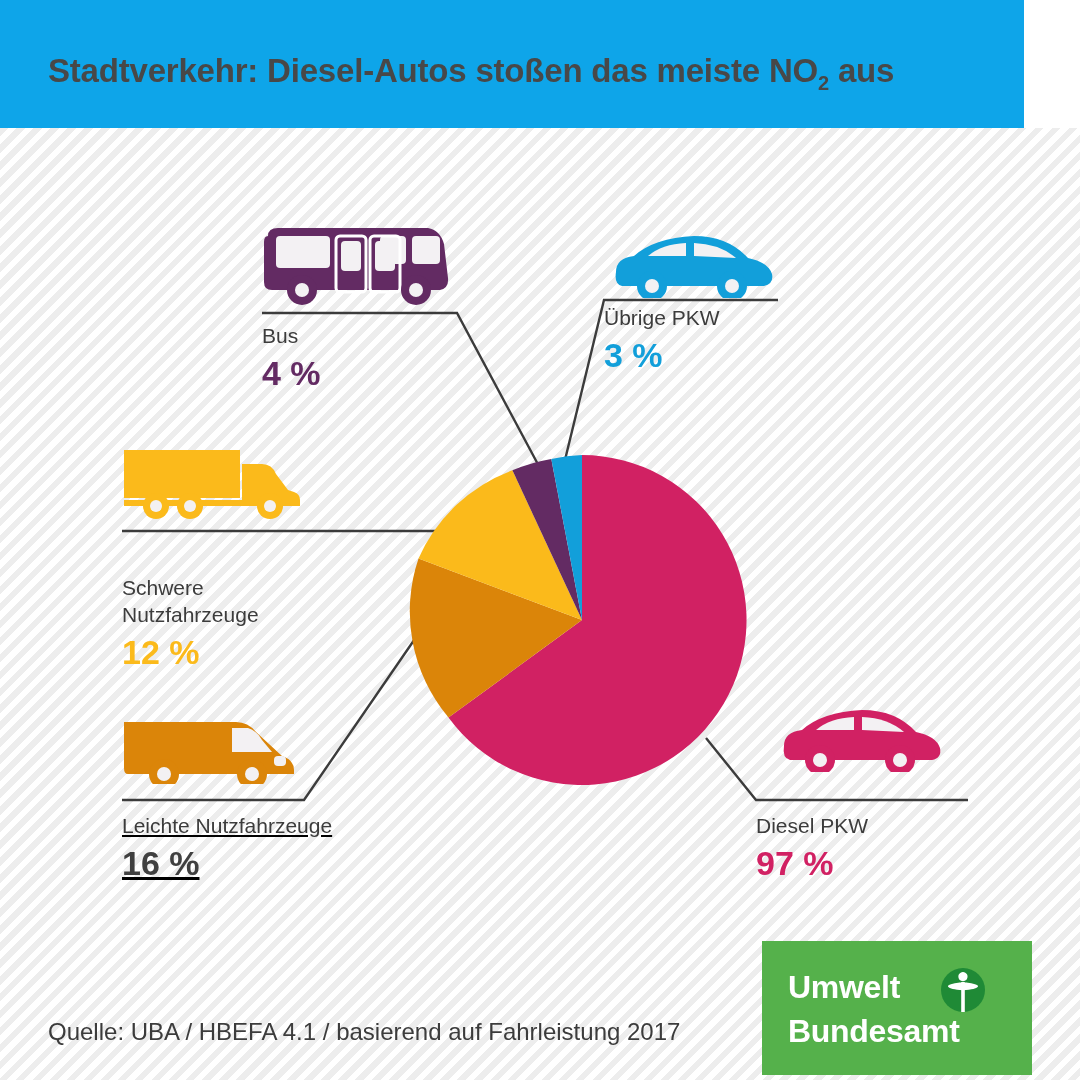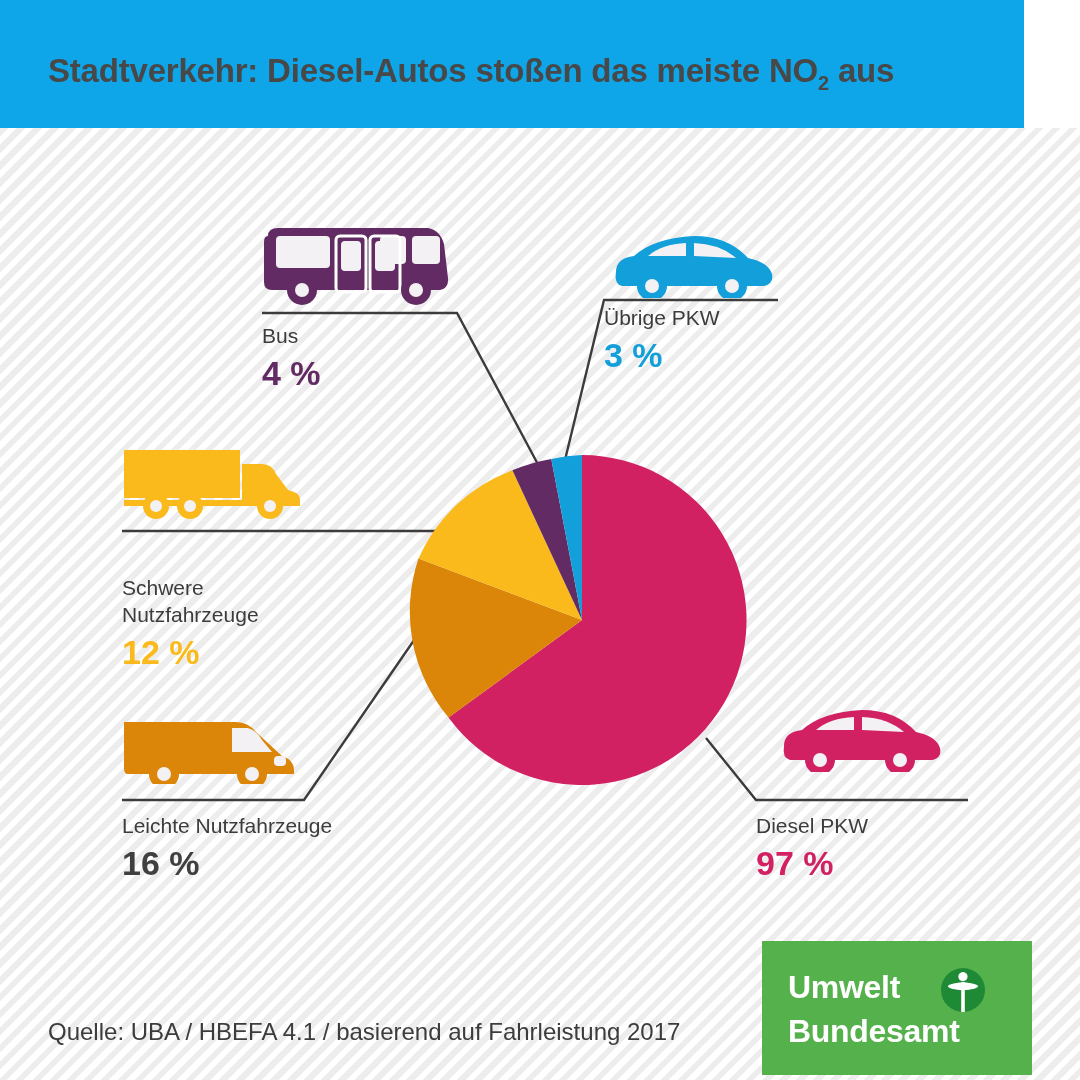--- a/index.html
+++ b/index.html
@@ -73,21 +73,21 @@
   .callout .pct {
     font-size: 34px;
     font-weight: bold;
     margin-top: 4px;
     line-height: 40px;
   }
 
   #callout-bus      { left: 262px; top: 322px; }
   #callout-uebrige  { left: 604px; top: 304px; }
   #callout-schwere  { left: 122px; top: 542px; margin-top: 32px; }
-  #callout-leichte  { left: 122px; top: 812px; }
+  #callout-leichte  { left: 122px; top: 812px; text-decoration: underline; }
   #callout-diesel   { left: 756px; top: 812px; }
 
   
   .icon-holder { position: absolute; }
   #icon-bus      { left: 262px; top: 222px; }
   #icon-uebrige  { left: 608px; top: 232px; }
   #icon-schwere  { left: 122px; top: 448px; }
   #icon-leichte  { left: 122px; top: 712px; }
   #icon-diesel   { left: 776px; top: 706px; }
 

